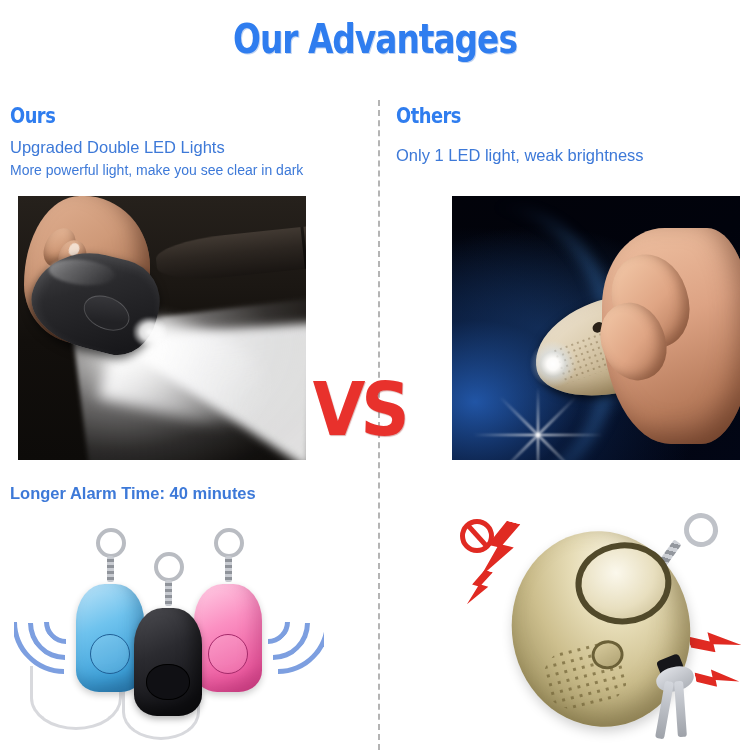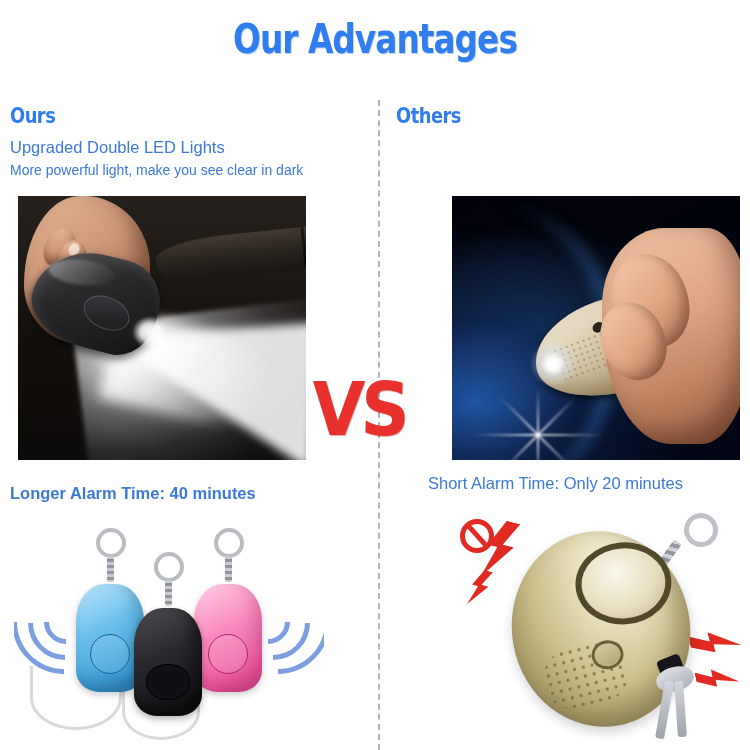--- a/index.html
+++ b/index.html
@@ -570,40 +570,40 @@
 
     <div class="keyring ring-black"></div>
     <div class="keychain chain-black"></div>
     <div class="alarm-unit unit-black">
       <div class="unit-btn btn-black"></div>
     </div>
   </div>
 
   <div class="col-heading heading-others">Others</div>
 
+  <div class="desc desc-lg others-line1">Only 1 LED light, weak brightness</div>
 
   <div class="photo photo-others-led">
     <div class="space-bg"></div>
     <div class="space-arc"></div>
     <div class="pinlight-ray ray-v"></div>
     <div class="pinlight-ray ray-h"></div>
     <div class="pinlight-ray ray-d1"></div>
     <div class="pinlight-ray ray-d2"></div>
     <div class="alarm-gold-hand">
       <div class="gold-dots"></div>
       <div class="gold-pressbtn"></div>
       <div class="gold-dial"></div>
     </div>
     <div class="hand-others"></div>
     <div class="finger-others f-o-1"></div>
     <div class="finger-others f-o-2"></div>
     <div class="pinlight"></div>
   </div>
 
-  <div class="desc others-alarm">Short Alarm Time: Only 20 minutes</div>
 
   <div class="photo photo-others-alarm">
     <div class="no-sign"></div>
     <div class="bolt-shape bolt-a"></div>
     <div class="bolt-shape bolt-b"></div>
     <div class="bolt-shape bolt-c"></div>
     <div class="bolt-shape bolt-d"></div>
 
     <div class="gold-chain"></div>
     <div class="gold-keyring"></div>

